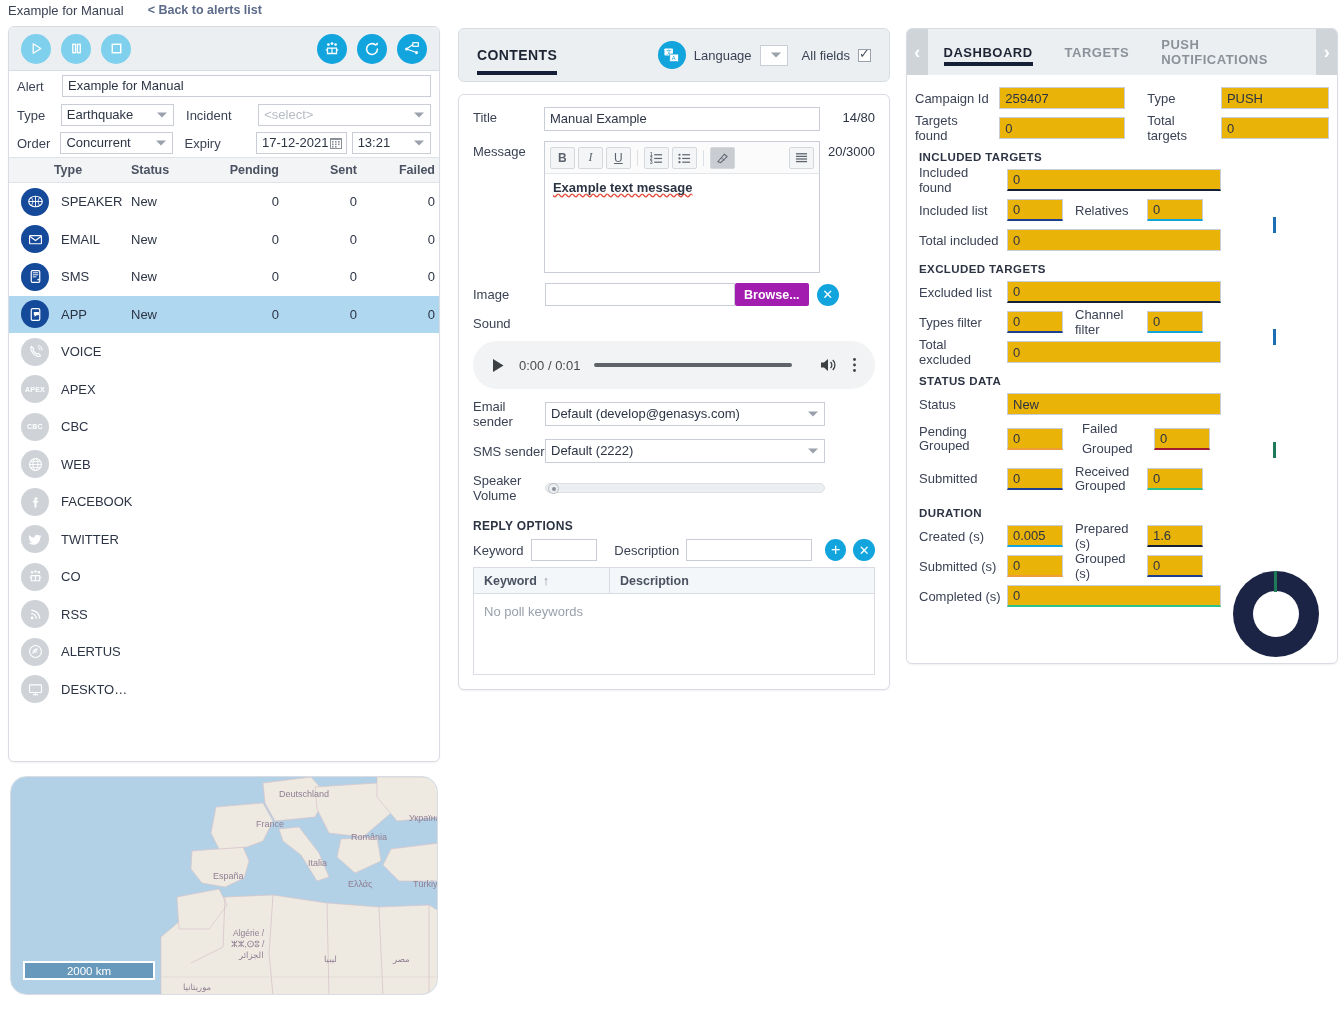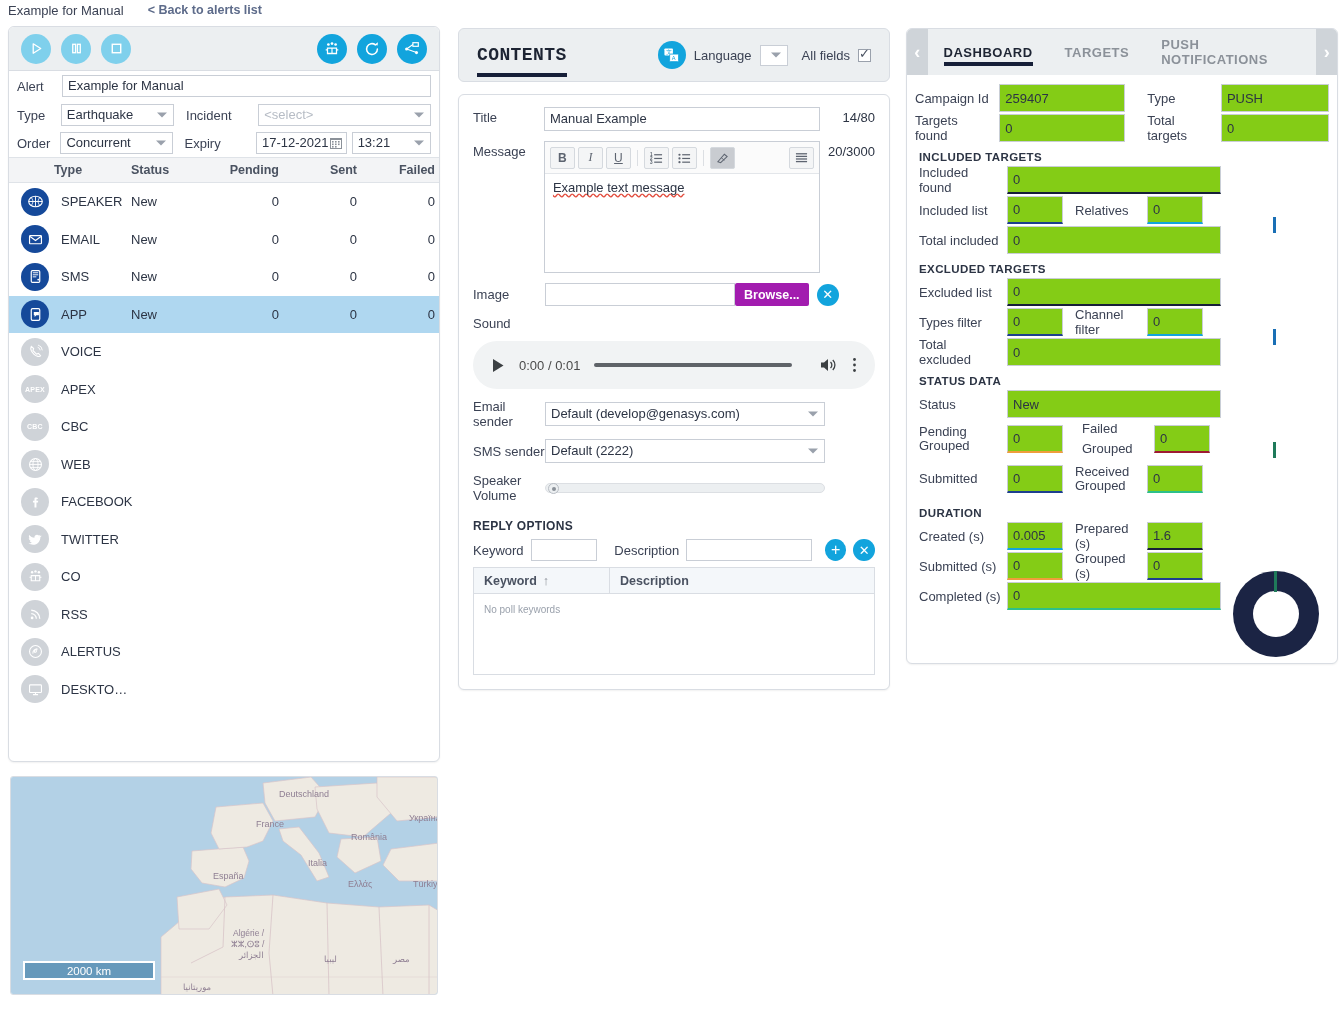--- a/index.html
+++ b/index.html
@@ -67,49 +67,49 @@
   .ch-pending { width: 80px; text-align: right; color: #2c3444; }
   .ch-sent { width: 78px; text-align: right; color: #2c3444; }
   .ch-failed { width: 78px; text-align: right; color: #2c3444; }
   .badge { width: 28px; height: 28px; border-radius: 50%; display: flex; align-items: center; justify-content: center; }
   .badge.on { background: #15499a; }
   .badge.off { background: #cfd3d8; }
   .badge .txt { font-size: 7px; font-weight: bold; color: #fff; letter-spacing: .2px; }
   .badge.off .txt { color: #fff; }
 
   
-  #map-card { position: absolute; left: 10px; top: 776px; width: 428px; height: 219px; overflow: hidden; border-radius: 3px; border: 1px solid #d9dde3; }
+  #map-card { position: absolute; left: 10px; top: 776px; width: 428px; height: 219px; overflow: hidden; border-radius: 16px; border: 1px solid #d9dde3; }
   .scalebar { position: absolute; left: 12px; bottom: 14px; width: 132px; height: 19px; background: #6699bb; border: 2px solid #ffffff; color: #fff; font-size: 11.5px; display: flex; align-items: center; justify-content: center; }
 
   
   #center-panel { position: absolute; left: 458px; top: 28px; width: 432px; }
   .contents-head {
     height: 54px; background: #eceff1; border: 1px solid #d9dde3; border-radius: 6px;
     display: flex; align-items: center; padding: 0 18px;
   }
-  .contents-title { font-weight: bold; font-size: 18px; letter-spacing: .4px; color: #1d2433; position: relative; font-family: Liberation Mono, monospace; }
+  .contents-title { font-weight: bold; font-size: 14px; letter-spacing: .4px; color: #1d2433; position: relative; }
   .contents-title::after { content:""; position: absolute; left: 0; right: 0; bottom: -12px; height: 4px; background: #161f38; }
   .lang-wrap { display: flex; align-items: center; gap: 8px; margin-left: auto; }
   .lang-ic { width: 28px; height: 28px; border-radius: 50%; background: #12a4dd; display:flex; align-items:center; justify-content:center;}
   .lang-box { width: 28px; height: 21px; border: 1px solid #c9ced6; background: #fff; position: relative; }
   .chk { width: 13px; height: 13px; border: 1px solid #9aa1ac; background: #fff; position: relative; }
   .chk::after { content: "✓"; position: absolute; left: 0px; top: -4px; font-size: 13px; color: #4a5261; }
 
   #contents-body { margin-top: 12px; padding: 12px 0 14px 0; }
   .crow { display: flex; align-items: flex-start; padding: 0 14px; margin-bottom: 10px; }
   .clabel { width: 72px; font-size: 13px; color: #3b4254; padding-top: 3px; line-height: 15px; }
   .cnt { margin-left: auto; font-size: 13px; color: #2c3444; width: 56px; text-align: right; padding-top: 3px;}
 
   .editor { width: 280px; border: 1px solid #c9ced6; background: #fff; }
   .ed-tools { height: 32px; background: #fbfbfb; border-bottom: 1px solid #e3e6ea; display: flex; align-items: center; gap: 3px; padding: 0 5px; }
   .edb { width: 25px; height: 22px; border: 1px solid #d5d9de; background: #f4f5f6; border-radius: 2px; display:flex; align-items:center; justify-content:center; font-size: 12px; color:#5d6470; font-weight: bold; }
   .edb.pressed { background: #c9ccd1; }
   .edsep { width: 1px; height: 16px; background: #dcdfe3; margin: 0 3px; }
   .ed-area { height: 98px; padding: 6px 8px; font-size: 13px; color: #2c3444; }
-  .sq { text-decoration: underline; text-decoration-color: #e24b3c; text-decoration-style: wavy; text-decoration-skip-ink: none; }
+  .sq { text-decoration: underline; text-decoration-color: #e24b3c; text-decoration-style: wavy; text-decoration-skip-ink: none; font-weight: bold; }
 
   .browse { background: #a21caf; color:#fff; font-weight: bold; font-size: 12.5px; height: 23px; padding: 0 9px; display:flex; align-items:center; border-radius: 2px;}
   .xbtn { width: 22px; height: 22px; border-radius: 50%; background: #12a4dd; display:flex; align-items:center; justify-content:center; color:#fff; font-size:13px;}
   .plus { width: 22px; height: 22px; border-radius: 50%; background: #12a4dd; display:flex; align-items:center; justify-content:center; color:#fff; font-size:16px; line-height:1;}
 
   .audio { margin: 8px 14px 10px 14px; height: 48px; background: #f1f3f4; border-radius: 24px; display: flex; align-items: center; padding: 0 18px; gap: 14px; }
   .atime { font-size: 13px; color: #4a4a4a; }
   .aprog { flex: 1; height: 4px; background: #5f6368; border-radius: 2px; max-width: 198px;}
 
   .slider { width: 280px; height: 14px; display:flex; align-items:center; }
@@ -117,36 +117,36 @@
   .slider .knob { position:absolute; left: 2px; top:-1px; width: 11px; height:11px; border-radius:50%; background:#eceff1; border:1px solid #b8bdc4; }
   .slider .knob::after{content:"";position:absolute;left:3px;top:3px;width:4px;height:4px;border-radius:50%;background:#8b9199;}
 
   .section-lbl { font-weight: bold; font-size: 12px; color: #2c3444; letter-spacing: .3px; }
   .mini-in { border: 1px solid #c9ced6; height: 22px; background: #fff; }
 
   .ktable { margin: 6px 14px 0 14px; border: 1px solid #d9dde3; }
   .kthead { display:flex; height: 26px; background: #f4f7fa; border-bottom: 1px solid #d9dde3; align-items:center; font-weight:bold; font-size:12.5px; color:#4a5261;}
   .kthead .kc1 { width: 136px; padding-left: 10px; border-right: 1px solid #d9dde3; height:100%; display:flex; align-items:center;}
   .kthead .kc2 { padding-left: 10px; }
-  .ktbody { height: 80px; padding: 10px; color: #9aa1ac; font-size: 10px; }
+  .ktbody { height: 80px; padding: 10px; color: #9aa1ac; font-size: 13px; }
 
   
   #right-panel { position: absolute; left: 906px; top: 28px; width: 432px; height: 636px; }
   .tabs-bar { height: 46px; background: #eceff1; border-radius: 5px 5px 0 0; display: flex; align-items: center; }
   .chev { width: 22px; height: 46px; background: #cfd4d9; display:flex; align-items:center; justify-content:center; color:#fff; font-size: 18px; font-weight: bold;}
   .chev.l { border-radius: 5px 0 0 0; }
   .chev.r { border-radius: 0 5px 0 0; margin-left:auto;}
   .tab { font-weight: bold; font-size: 13px; letter-spacing: .5px; color: #8b9199; padding: 0 16px; position: relative; height: 46px; display:flex; align-items:center;}
   .tab.active { color: #1d2433; }
   .tab.active::after { content:""; position:absolute; left:16px; right:16px; bottom: 9px; height: 4px; background:#161f38; }
 
   .rbody { padding: 8px 8px 10px 8px; }
   .rrow { display: flex; align-items: center; height: 30px; gap: 6px; }
   .rlab { font-size: 13px; color: #3b4254; }
-  .rin { border: 1px solid #c9ced6; background:#84cc16; height: 28px; padding: 0 5px; font-size: 13px; color:#2c3444; display:flex; align-items:center;}
+  .rin { border: 1px solid #c9ced6; background:#eab308; height: 22px; padding: 0 5px; font-size: 13px; color:#2c3444; display:flex; align-items:center;}
   .ul-dark { border-bottom: 2px solid #161f38 !important; }
   .ul-navy { border-bottom: 2px solid #1d3f8f !important; }
   .ul-cyan { border-bottom: 2px solid #12a4dd !important; }
   .ul-orange { border-bottom: 2px solid #ef9d3b !important; }
   .ul-red { border-bottom: 2px solid #9e1b32 !important; }
   .ul-green { border-bottom: 2px solid #2cc08a !important; }
   .rsec { font-weight: bold; font-size: 11.5px; color: #2c3444; letter-spacing: .4px; margin: 8px 0 2px 4px;}
   .vbar { position: absolute; width: 3px; }
   .donut { position: absolute; width: 86px; height: 86px; border-radius: 50%; background: #1b2444; display:flex; align-items:center; justify-content:center;}
   .donut .hole { width: 46px; height: 46px; border-radius:50%; background:#fff; }

